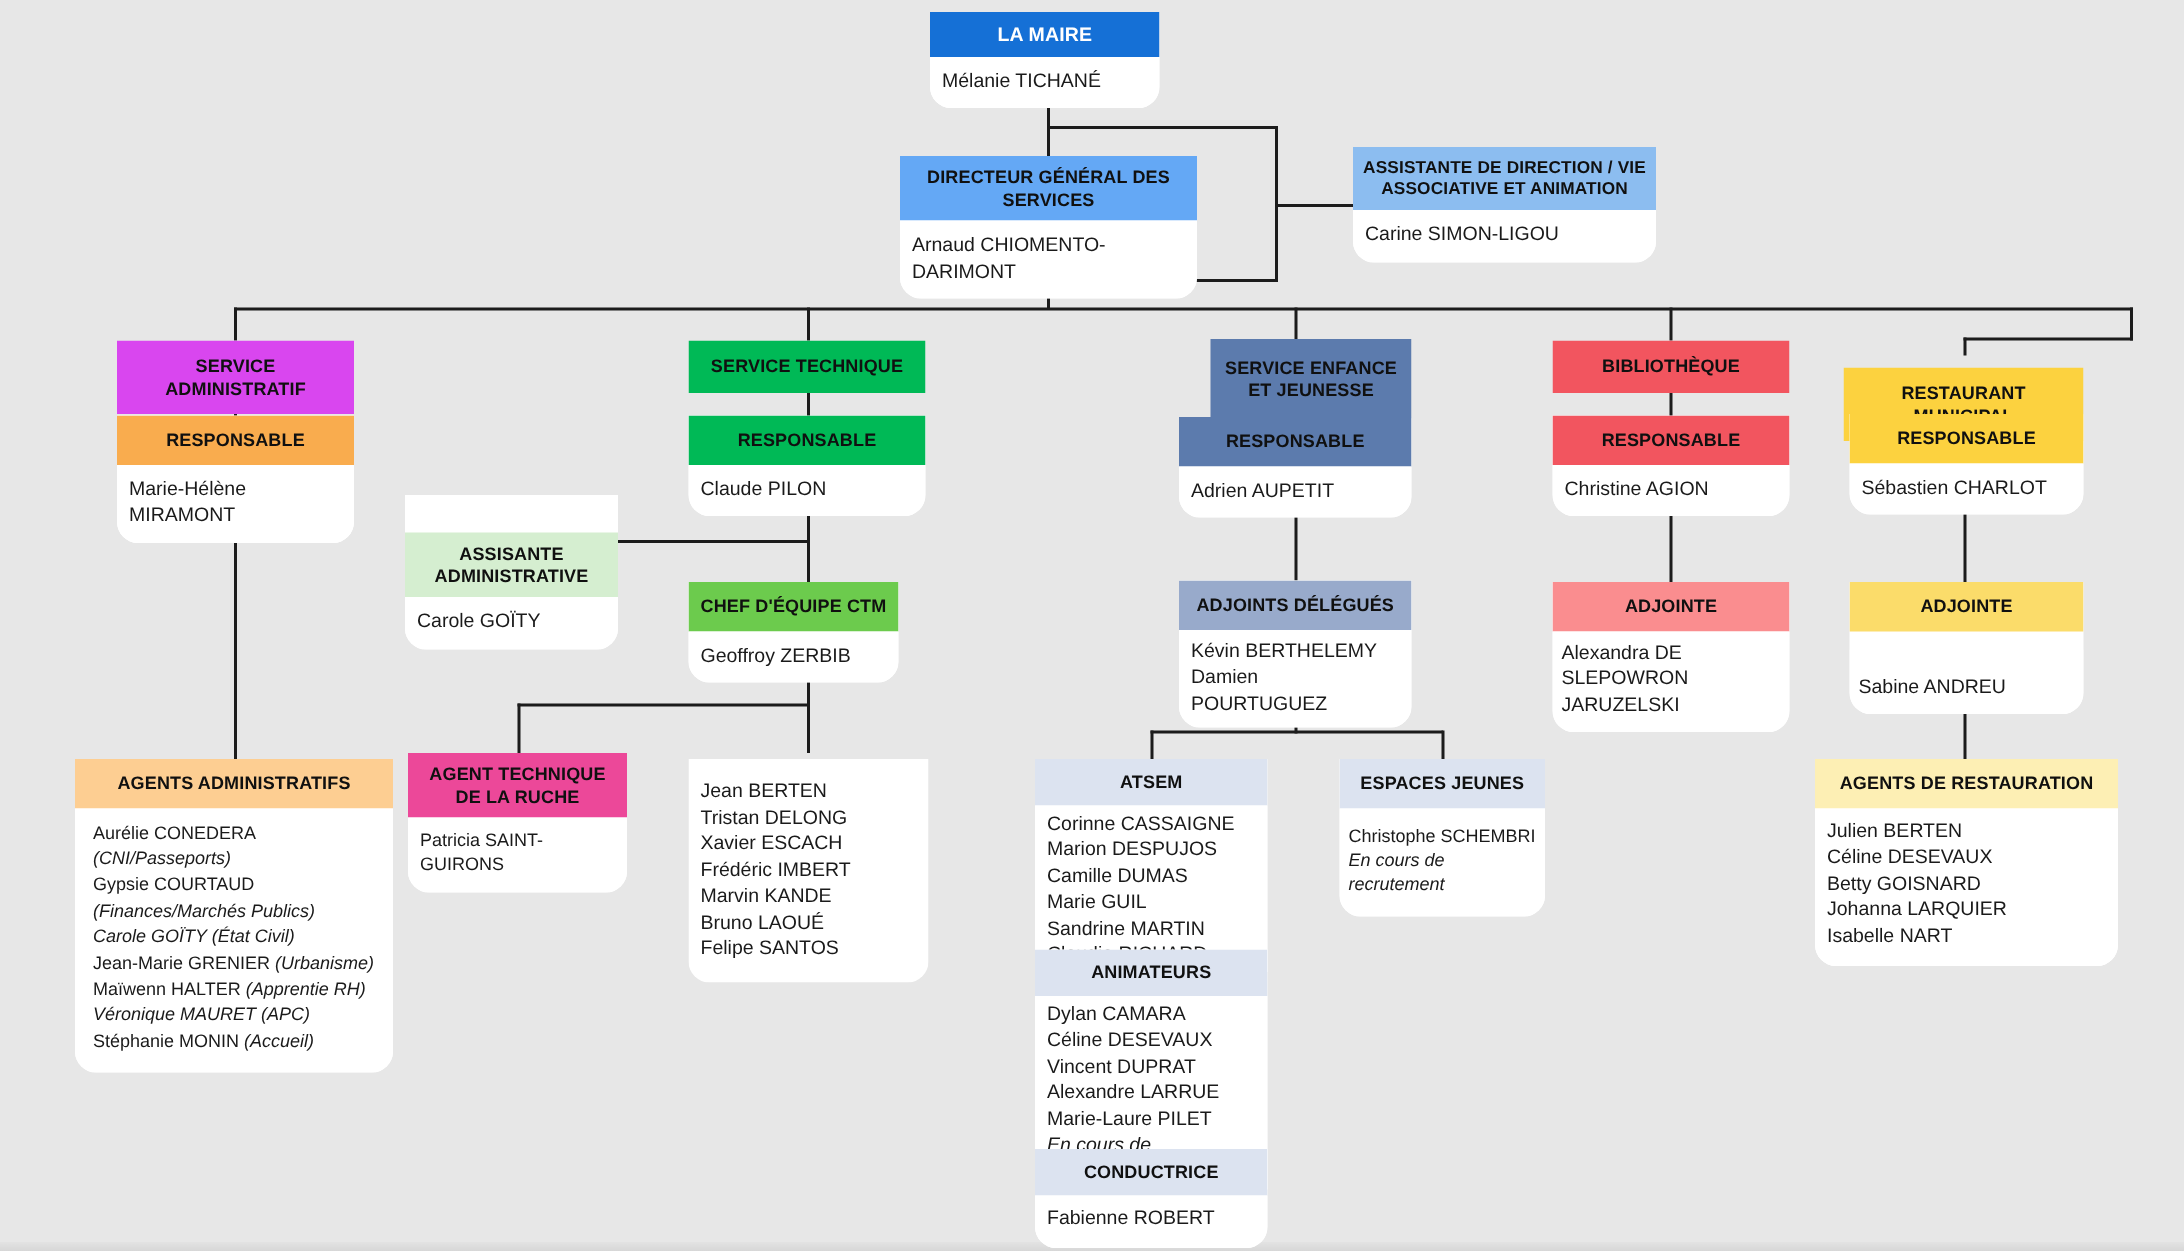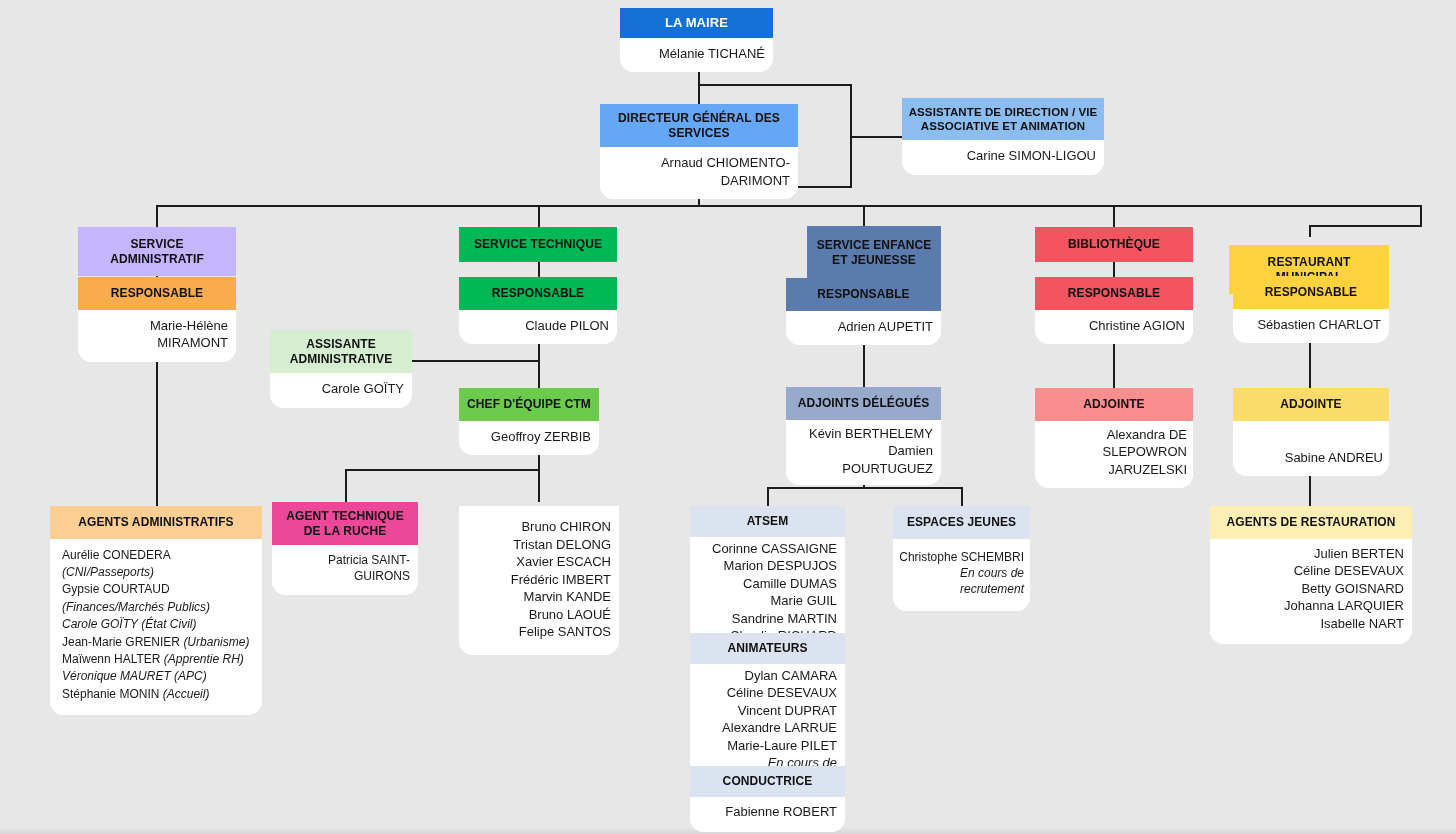--- a/index.html
+++ b/index.html
@@ -29,21 +29,21 @@
   .hd {
     font-weight: bold;
     text-align: center;
     color: #101010;
     letter-spacing: .1px;
     line-height: 1.22;
     padding: 7px 6px;
   }
   .bd {
     background: #ffffff;
-    text-align: right;
+    text-align: left;
     color: #1a1a1a;
     line-height: 1.35;
     padding: 7px 8px 10px 8px;
   }
   .bd .row { display: block; }
   .bd.left { text-align: left; padding: 8px 10px 12px 12px; line-height: 1.45; }
   .it { font-style: italic; }
 
   
   .fs13 { font-size: 13px; }
@@ -121,21 +121,21 @@
   </div>
 
   <div class="node" style="left:902px; top:98px; width:202px;">
     <div class="hd fs11" style="background:#8cbdf0;">ASSISTANTE DE DIRECTION / VIE ASSOCIATIVE ET ANIMATION</div>
     <div class="bd fs13">
       <span class="row">Carine SIMON-LIGOU</span>
     </div>
   </div>
 
   <div class="node hdr-only" style="left:78px; top:227px; width:158px;">
-    <div class="hd fs12" style="background:#c4b5fd; padding:10px 6px;">SERVICE ADMINISTRATIF</div>
+    <div class="hd fs12" style="background:#d946ef; padding:10px 6px;">SERVICE ADMINISTRATIF</div>
   </div>
   <div class="node" style="left:78px; top:277px; width:158px;">
     <div class="hd fs12" style="background:#f9ac4e; padding:9px 6px;">RESPONSABLE</div>
     <div class="bd fs13">
       <span class="row">Marie-Hélène MIRAMONT</span>
     </div>
   </div>
 
   <div class="node" style="left:50px; top:506px; width:212px;">
     <div class="hd fs12" style="background:#fdce92; padding:9px 6px;">AGENTS ADMINISTRATIFS</div>
@@ -154,21 +154,21 @@
     <div class="hd fs12" style="background:#00b956; padding:10px 6px;">SERVICE TECHNIQUE</div>
   </div>
   <div class="node" style="left:459px; top:277px; width:158px;">
     <div class="hd fs12" style="background:#00b956; padding:9px 6px;">RESPONSABLE</div>
     <div class="bd fs13">
       <span class="row">Claude PILON</span>
     </div>
   </div>
 
   <div class="node" style="left:270px; top:330px; width:142px;">
-    <div class="hd fs12" style="background:#d5eed0;">ASSISANTE ADMINISTRATIVE</div>
+    <div class="hd fs12" style="background:#d5eed0;margin-top:25px;">ASSISANTE ADMINISTRATIVE</div>
     <div class="bd fs13">
       <span class="row">Carole GOÏTY</span>
     </div>
   </div>
 
   <div class="node" style="left:459px; top:388px; width:140px;">
     <div class="hd fs12" style="background:#6ccb4d; padding:9px 6px;">CHEF D'ÉQUIPE CTM</div>
     <div class="bd fs13">
       <span class="row">Geoffroy ZERBIB</span>
     </div>
@@ -176,21 +176,21 @@
 
   <div class="node" style="left:272px; top:502px; width:146px;">
     <div class="hd fs12" style="background:#ec4899;">AGENT TECHNIQUE DE LA RUCHE</div>
     <div class="bd fs12">
       <span class="row">Patricia SAINT-GUIRONS</span>
     </div>
   </div>
 
   <div class="node" style="left:459px; top:506px; width:160px;">
     <div class="bd fs13" id="agents-tech-list" style="padding:12px 8px 14px;">
-        <span class="row">Bruno CHIRON</span>
+        <span class="row">Jean BERTEN</span>
         <span class="row">Tristan DELONG</span>
         <span class="row">Xavier ESCACH</span>
         <span class="row">Frédéric IMBERT</span>
         <span class="row">Marvin KANDE</span>
         <span class="row">Bruno LAOUÉ</span>
         <span class="row">Felipe SANTOS</span>
       </div>
   </div>
 
   <div class="node hdr-only" style="left:786px; top:226px; width:155px;">

